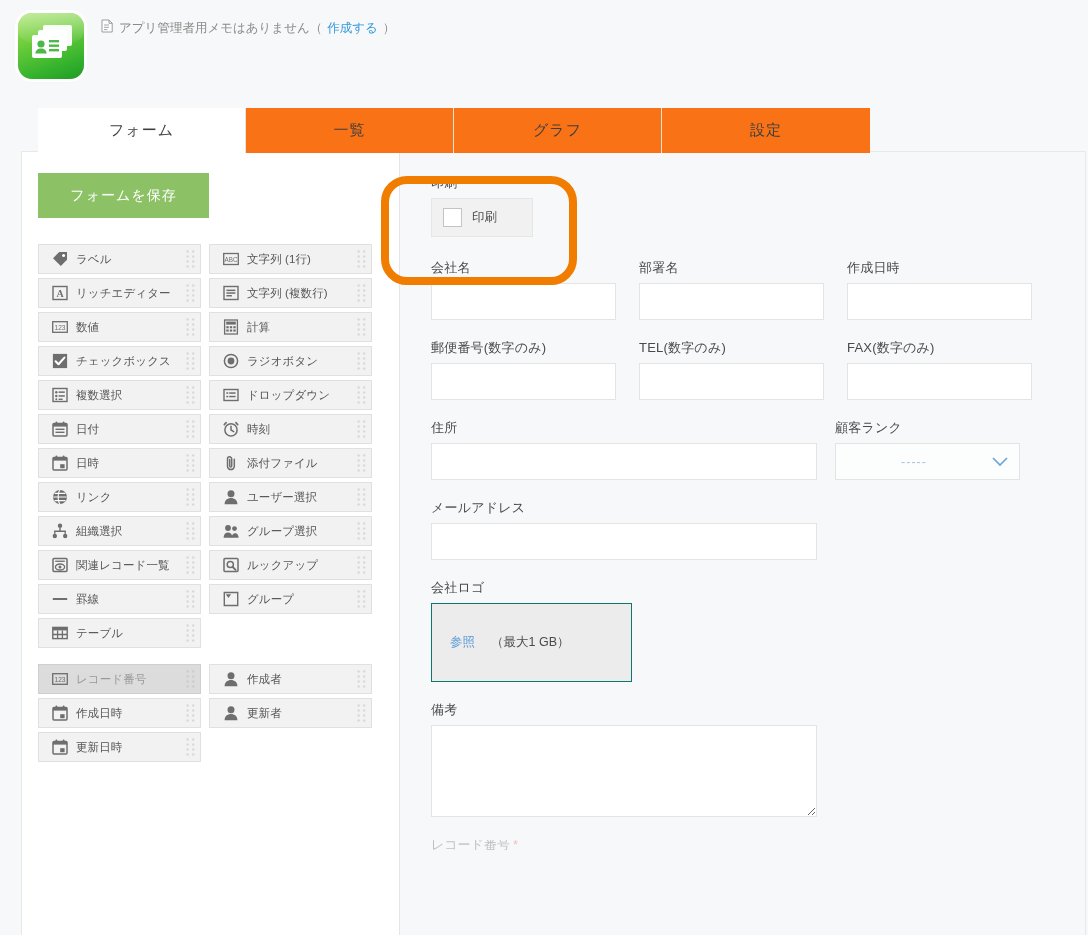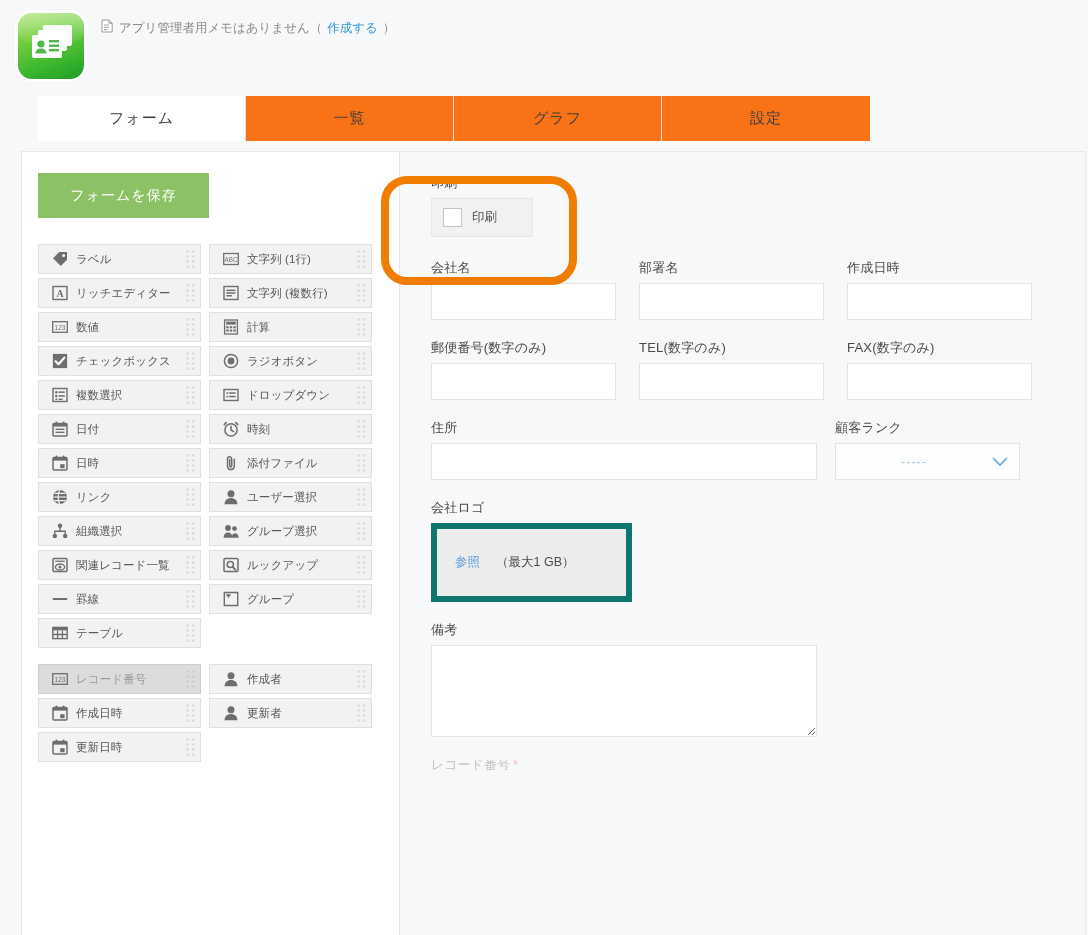--- a/index.html
+++ b/index.html
@@ -70,21 +70,21 @@
     align-items: center;
     gap: 5px;
     line-height: 16px;
   }
   .note-icon { display: block; }
   .note-link { color: #3498db; }
 
   
   .tab-bar {
     position: absolute;
-    left: 38px; top: 96px;
+    left: 38px; top: 108px;
     width: 834px;
     height: 45px;
     display: flex;
     z-index: 4;
   }
   .tab {
     width: 208px;
     height: 45px;
     background: #f97316;
     color: #3e3e3e;
@@ -258,21 +258,21 @@
   }
   .chev { flex: none; display: block; }
 
   .mail-col { width: 386px; margin-bottom: 19px; }
 
   
   .file-box {
     width: 201px;
     height: 79px;
     background: #ececec;
-    border: 6px solid #0f766e;
+    border: 1px solid #0f766e;
     display: flex;
     align-items: center;
     padding-left: 18px;
     gap: 16px;
   }
   .file-browse { font-size: 12.5px; color: #5b9bd5; cursor: pointer; }
   .file-limit { font-size: 12.5px; color: #4a4a4a; }
 
   
   .textarea-box {
@@ -1037,20 +1037,24 @@
             <span class="select-value">-----</span>
             <span class="chev">
               <svg width="16" height="10" viewBox="0 0 16 10">
                 <path d="M1.5 1.5 L8 8 L14.5 1.5" fill="none" stroke="#6aa8da" stroke-width="1.7" stroke-linecap="round"></path>
               </svg>
             </span>
           </div>
         </div>
       </div>
 
+      <div class="mail-col">
+        <div class="fld-label">メールアドレス</div>
+        <input class="text-input" type="text" value="" style="">
+      </div>
 
       <div class="block">
         <div class="fld-label">会社ロゴ</div>
         <div class="file-box">
           <span class="file-browse">参照</span>
           <span class="file-limit">（最大1 GB）</span>
         </div>
       </div>
 
       <div class="block">

